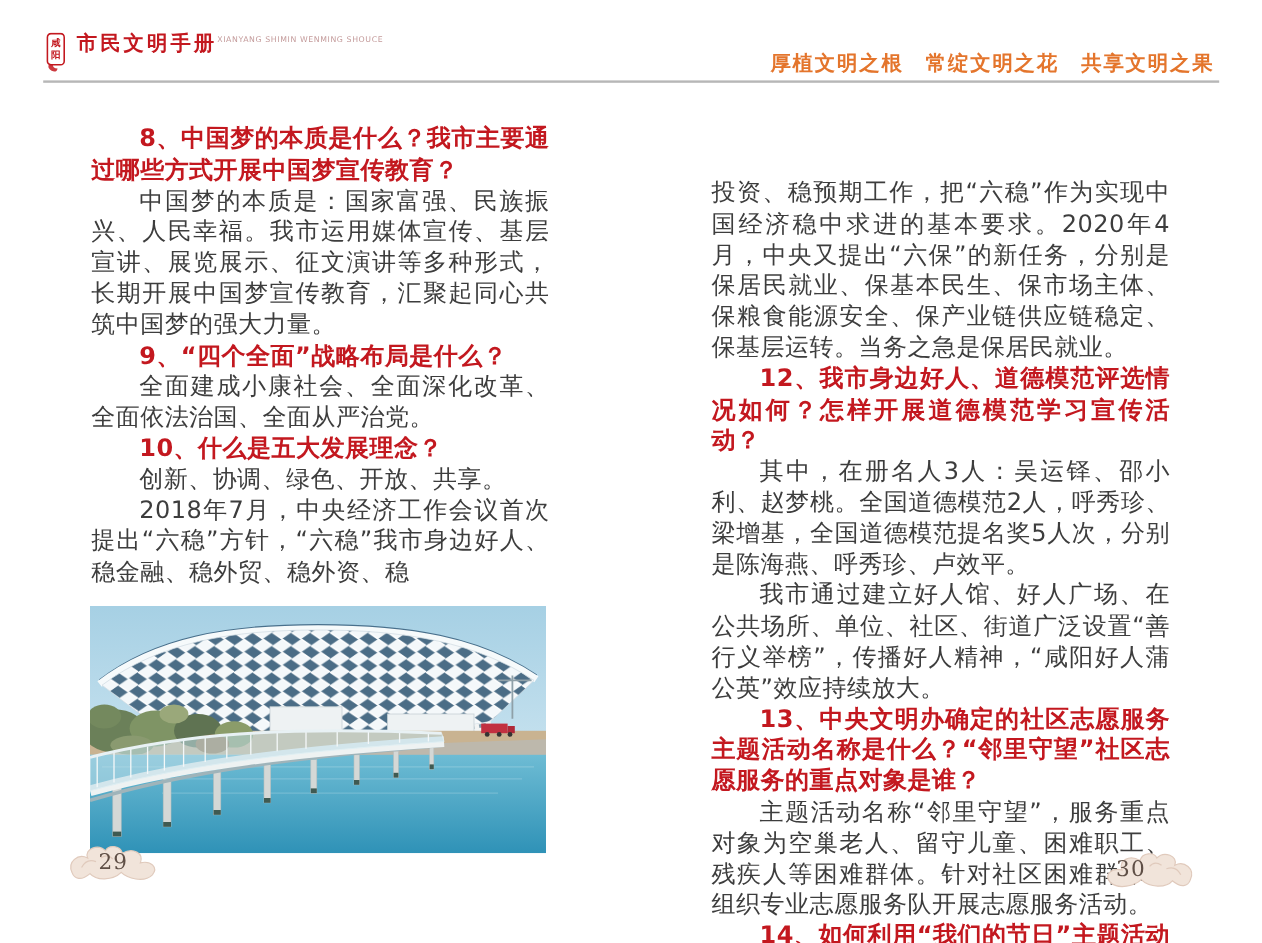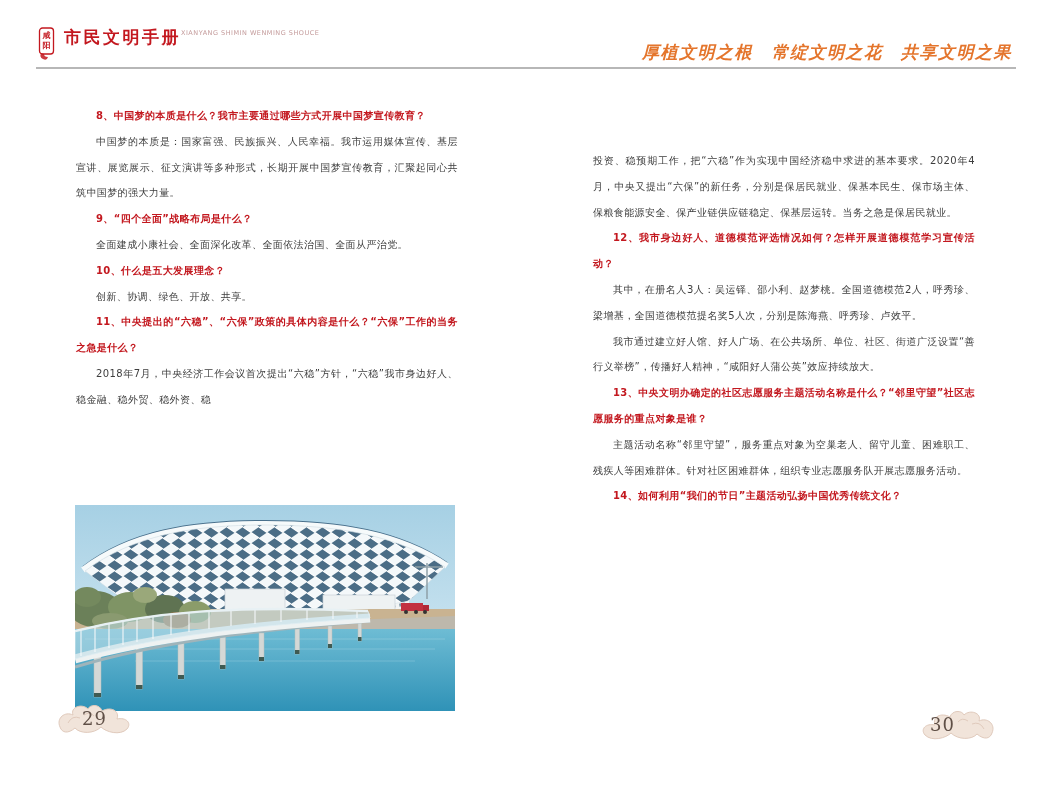--- a/index.html
+++ b/index.html
@@ -11,28 +11,28 @@
   .logo{position:absolute;left:38px;top:27px;display:flex;gap:7px;align-items:flex-start;}
   .seal{width:19px;height:34px;flex:0 0 auto;}
   .logo-text{display:flex;flex-direction:row;}
   .logo-title{
     font-family:"DejaVu Serif","Liberation Serif",serif;font-weight:bold;
     color:#c3181f;font-size:17px;letter-spacing:2.5px;line-height:20px;
   }
   .logo-pinyin{font-size:6.5px;color:#c49b9b;letter-spacing:.5px;margin-top:2px;text-align:right;}
   .slogan{
     position:absolute;right:40px;top:41px;
-    font-family:"DejaVu Serif","Liberation Serif",serif;font-style:italic;font-weight:bold;
+    font-family:"DejaVu Serif","Liberation Serif",serif;font-weight:bold;
     font-size:17px;color:#e4752c;letter-spacing:1.5px;white-space:pre;margin-left:16px;
   }
   .header-rule{position:absolute;left:36px;right:36px;top:67px;height:2px;background:#b7b7b7;}
   
   .col{
     position:absolute;top:103px;width:382px;text-align:justify;
-    font-size:10px;line-height:25.8px;color:#3d3d3d;letter-spacing:.4px;
+    font-size:20px;line-height:25.8px;color:#3d3d3d;letter-spacing:.4px;
   }
   .col-left{left:76px;}
   .col-right{left:593px;}
   .col p{margin:0;text-indent:2em;}
   p.heading{color:#c3181f;font-weight:bold;}
   p.flush{text-indent:0;margin-top:45px;}
   
   .photo-wrap{position:absolute;left:75px;top:505px;width:380px;height:206px;}
   .photo-wrap svg{display:block;width:100%;height:100%;}
   
@@ -67,21 +67,20 @@
 <div class="slogan">厚植文明之根　常绽文明之花　共享文明之果</div>
 <div class="header-rule"></div>
 
 <div class="col col-left">
   <p class="heading">8、中国梦的本质是什么？我市主要通过哪些方式开展中国梦宣传教育？</p>
   <p>中国梦的本质是：国家富强、民族振兴、人民幸福。我市运用媒体宣传、基层宣讲、展览展示、征文演讲等多种形式，长期开展中国梦宣传教育，汇聚起同心共筑中国梦的强大力量。</p>
   <p class="heading">9、“四个全面”战略布局是什么？</p>
   <p>全面建成小康社会、全面深化改革、全面依法治国、全面从严治党。</p>
   <p class="heading">10、什么是五大发展理念？</p>
   <p>创新、协调、绿色、开放、共享。</p>
-  <p class="heading">11、中央提出的“六稳”、“六保”政策的具体内容是什么？“六保”工作的当务之急是什么？</p>
   <p>2018年7月，中央经济工作会议首次提出“六稳”方针，“六稳”我市身边好人、稳金融、稳外贸、稳外资、稳</p>
 </div>
 
 <div class="photo-wrap">
   <svg viewBox="0 0 380 206" preserveAspectRatio="none">
     <defs>
       <linearGradient id="sky" x1="0" y1="0" x2="0" y2="1">
         <stop offset="0" stop-color="#a6d0e4"></stop>
           <stop offset="1" stop-color="#c7e2ef"></stop>
       </linearGradient>

